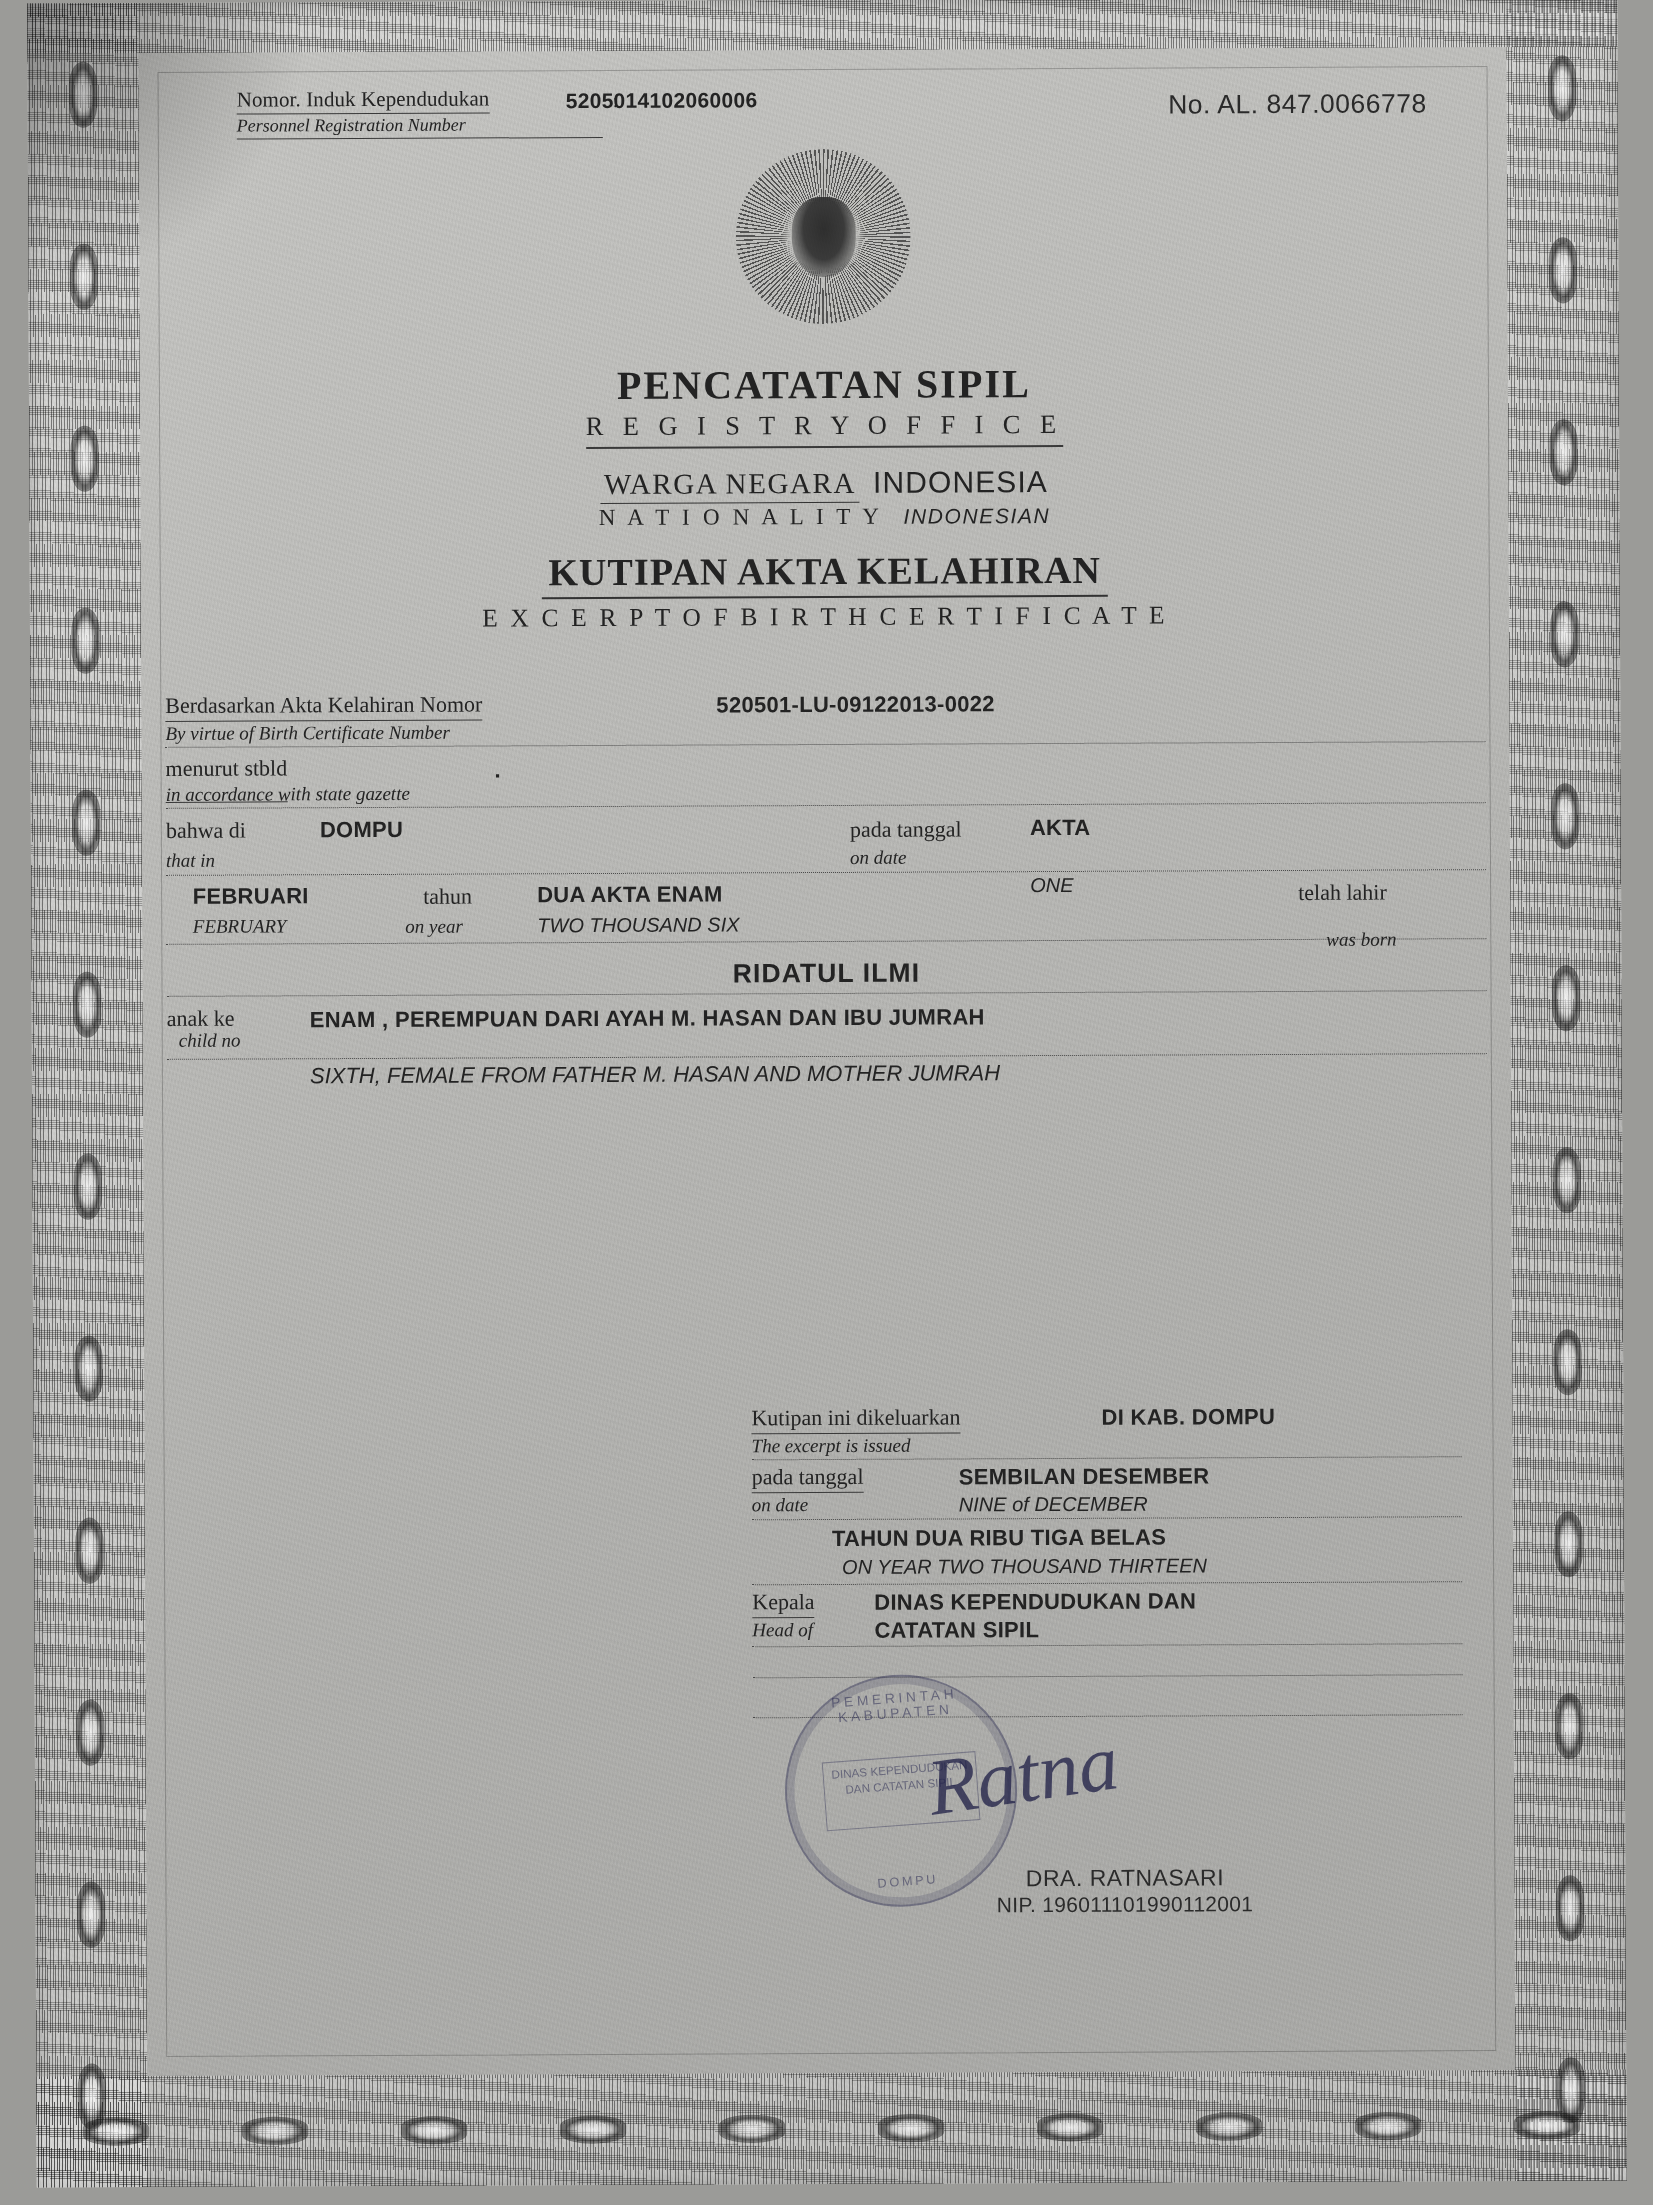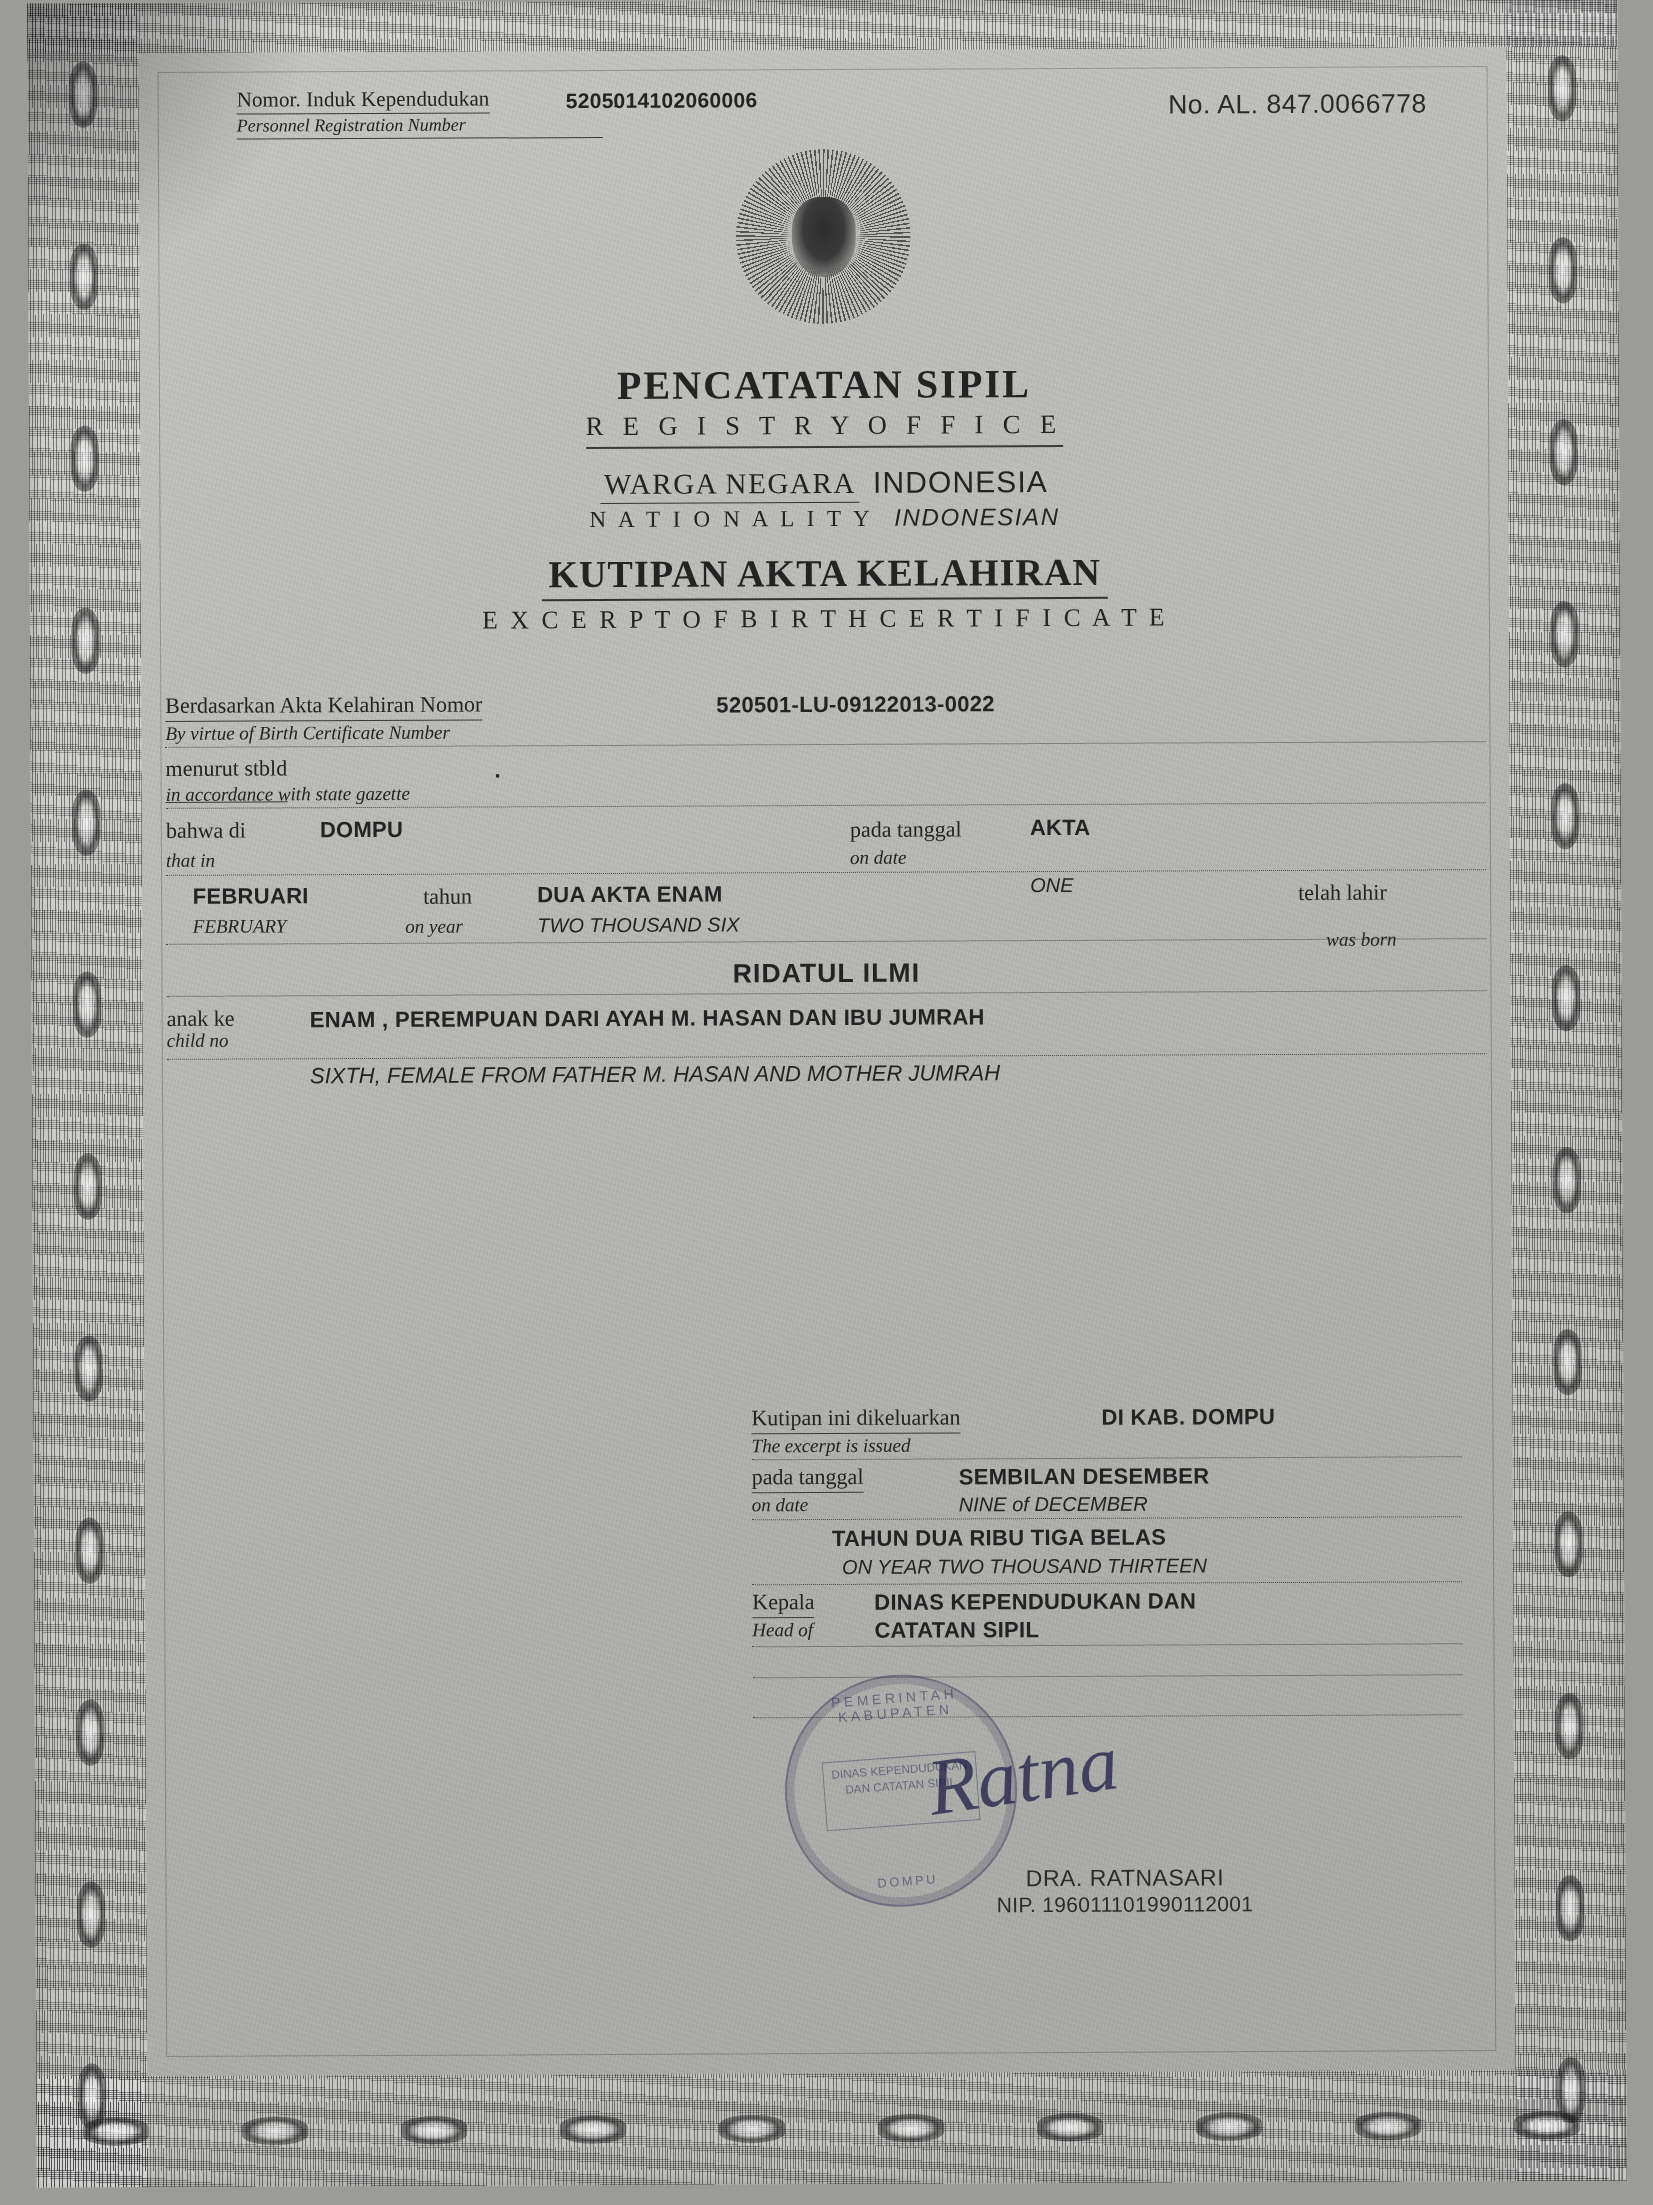--- a/index.html
+++ b/index.html
@@ -96,21 +96,21 @@
   }
   .titles{position:absolute;left:0;right:0;top:297px;text-align:center;}
   .t1{font-family:"Liberation Serif", serif;font-weight:bold;font-size:40px;letter-spacing:2.1px;}
   .t2{font-size:26.5px;letter-spacing:6.4px;font-family:"Liberation Serif",serif;margin-top:2.1px;}
   .rule-center{width:477px;height:1.6px;background:#3a3a3a;margin:5.3px auto 9.5px auto;}
   .nat-row{display:flex;justify-content:center;align-items:baseline;gap:13.8px;margin-top:18px;}
   .nat-id{font-size:29px;letter-spacing:1.6px;border-bottom:1.6px solid #333;padding:0 3.2px 2.1px 3.2px;}
   .nat-val{font-family:"Liberation Sans",sans-serif;font-size:30px;letter-spacing:1.1px;font-weight:500;}
   .nat-row2{display:flex;justify-content:center;align-items:baseline;gap:21px;margin-top:1.1px;}
   .nat-en{font-size:23px;letter-spacing:3.7px;font-family:"Liberation Serif",serif;}
-  .nat-val-en{font-style:italic;font-family:"Liberation Sans",sans-serif;font-size:24px;letter-spacing:1.6px;}
+  .nat-val-en{font-style:italic;font-family:"Liberation Sans",sans-serif;font-size:21px;letter-spacing:1.6px;}
   .t3{font-weight:bold;font-size:38px;letter-spacing:1.1px;margin-top:19px;border-bottom:2.1px solid #333;display:inline-block;padding:0 6.4px 3.2px 6.4px;}
   .t4{font-size:25.4px;letter-spacing:3.2px;margin-top:3.2px;font-family:"Liberation Serif",serif;}
 
   
   .form{position:absolute;left:0;right:0;top:626px;}
   .dots{border-bottom:1.6px dotted #4a4a4a;}
   .lbl{font-size:22px;}
   .lbl-en{font-style:italic;font-size:19px;}
   .val{font-family:"Liberation Sans",sans-serif;font-weight:bold;font-size:22px;letter-spacing:0.3px;}
   .val-en{font-family:"Liberation Sans",sans-serif;font-style:italic;font-size:20px;}
@@ -287,21 +287,21 @@
         </div>
 
         <div class="row-abs dots" style="left:0;top:268px;width:1320px;height:35px;text-align:center;">
           <span class="val" style="font-size:26.5px;letter-spacing:1.1px;">RIDATUL ILMI</span>
         </div>
 
         <div class="row-abs" style="left:0;top:313px;width:1320px;">
           <span class="lbl">anak ke</span>
         </div>
         <div class="row-abs dots" style="left:0;top:336px;width:1320px;height:30px;">
-          <span class="lbl-en" style="position:absolute;left:0;top:1.1px;">child no</span>
+          <span class="lbl-en" style="position:absolute;left:12px;top:1.1px;">child no</span>
           <span class="val" style="position:absolute;left:143px;top:-21px;">ENAM , PEREMPUAN DARI AYAH M. HASAN DAN IBU JUMRAH</span>
         </div>
         <div class="row-abs" style="left:0;top:371px;width:1320px;">
           <span class="val-en" style="position:absolute;left:143px;top:0;font-size:22px;">SIXTH, FEMALE FROM FATHER M. HASAN AND MOTHER JUMRAH</span>
         </div>
       </div>
 
       <div class="issue">
         <div class="row-abs" style="left:0;top:0;width:710px;">
           <span class="lbl ul" style="display:inline-block;padding-bottom:2.1px;">Kutipan ini dikeluarkan</span>

